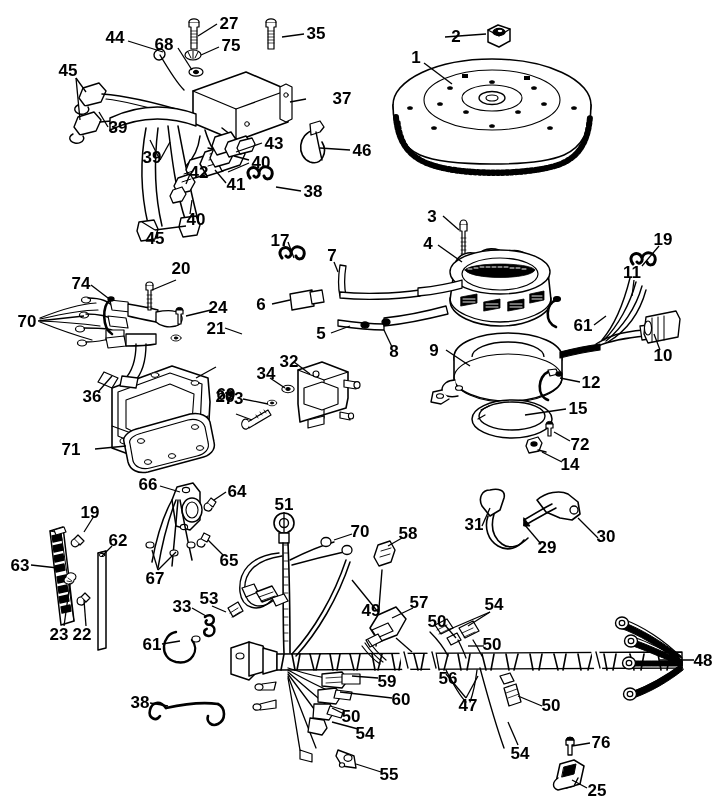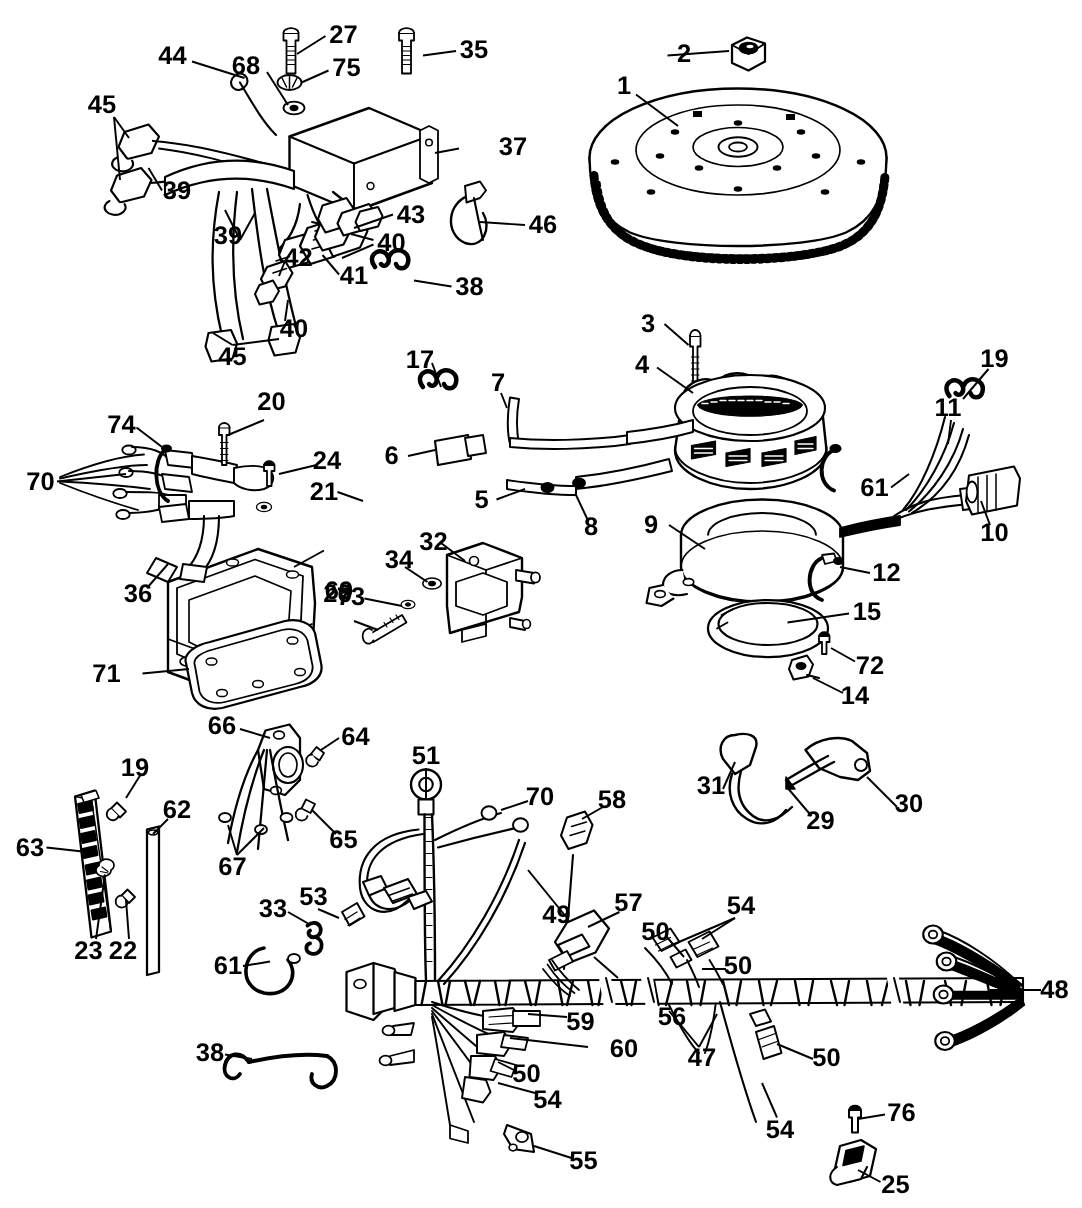--- a/index.html
+++ b/index.html
@@ -662,21 +662,21 @@
       <div class="callout" style="left: 209px; top: 598px;">53</div>
       <div class="callout" style="left: 371px; top: 610px;">49</div>
       <div class="callout" style="left: 419px; top: 602px;">57</div>
       <div class="callout" style="left: 494px; top: 604px;">54</div>
       <div class="callout" style="left: 437px; top: 621px;">50</div>
       <div class="callout" style="left: 492px; top: 644px;">50</div>
       <div class="callout" style="left: 152px; top: 644px;">61</div>
       <div class="callout" style="left: 703px; top: 660px;">48</div>
       <div class="callout" style="left: 421px; top: 678px; margin-left: 27px;">56</div>
       <div class="callout" style="left: 387px; top: 681px;">59</div>
-      <div class="callout" style="left: 416px; top: 699px;">60</div>
+      <div class="callout" style="left: 401px; top: 699px;">60</div>
       <div class="callout" style="left: 468px; top: 705px;">47</div>
       <div class="callout" style="left: 551px; top: 705px;">50</div>
       <div class="callout" style="left: 140px; top: 702px;">38</div>
       <div class="callout" style="left: 351px; top: 716px;">50</div>
       <div class="callout" style="left: 365px; top: 733px;">54</div>
       <div class="callout" style="left: 520px; top: 753px;">54</div>
       <div class="callout" style="left: 601px; top: 742px;">76</div>
       <div class="callout" style="left: 389px; top: 774px;">55</div>
       <div class="callout" style="left: 597px; top: 790px;">25</div>
     </div>

